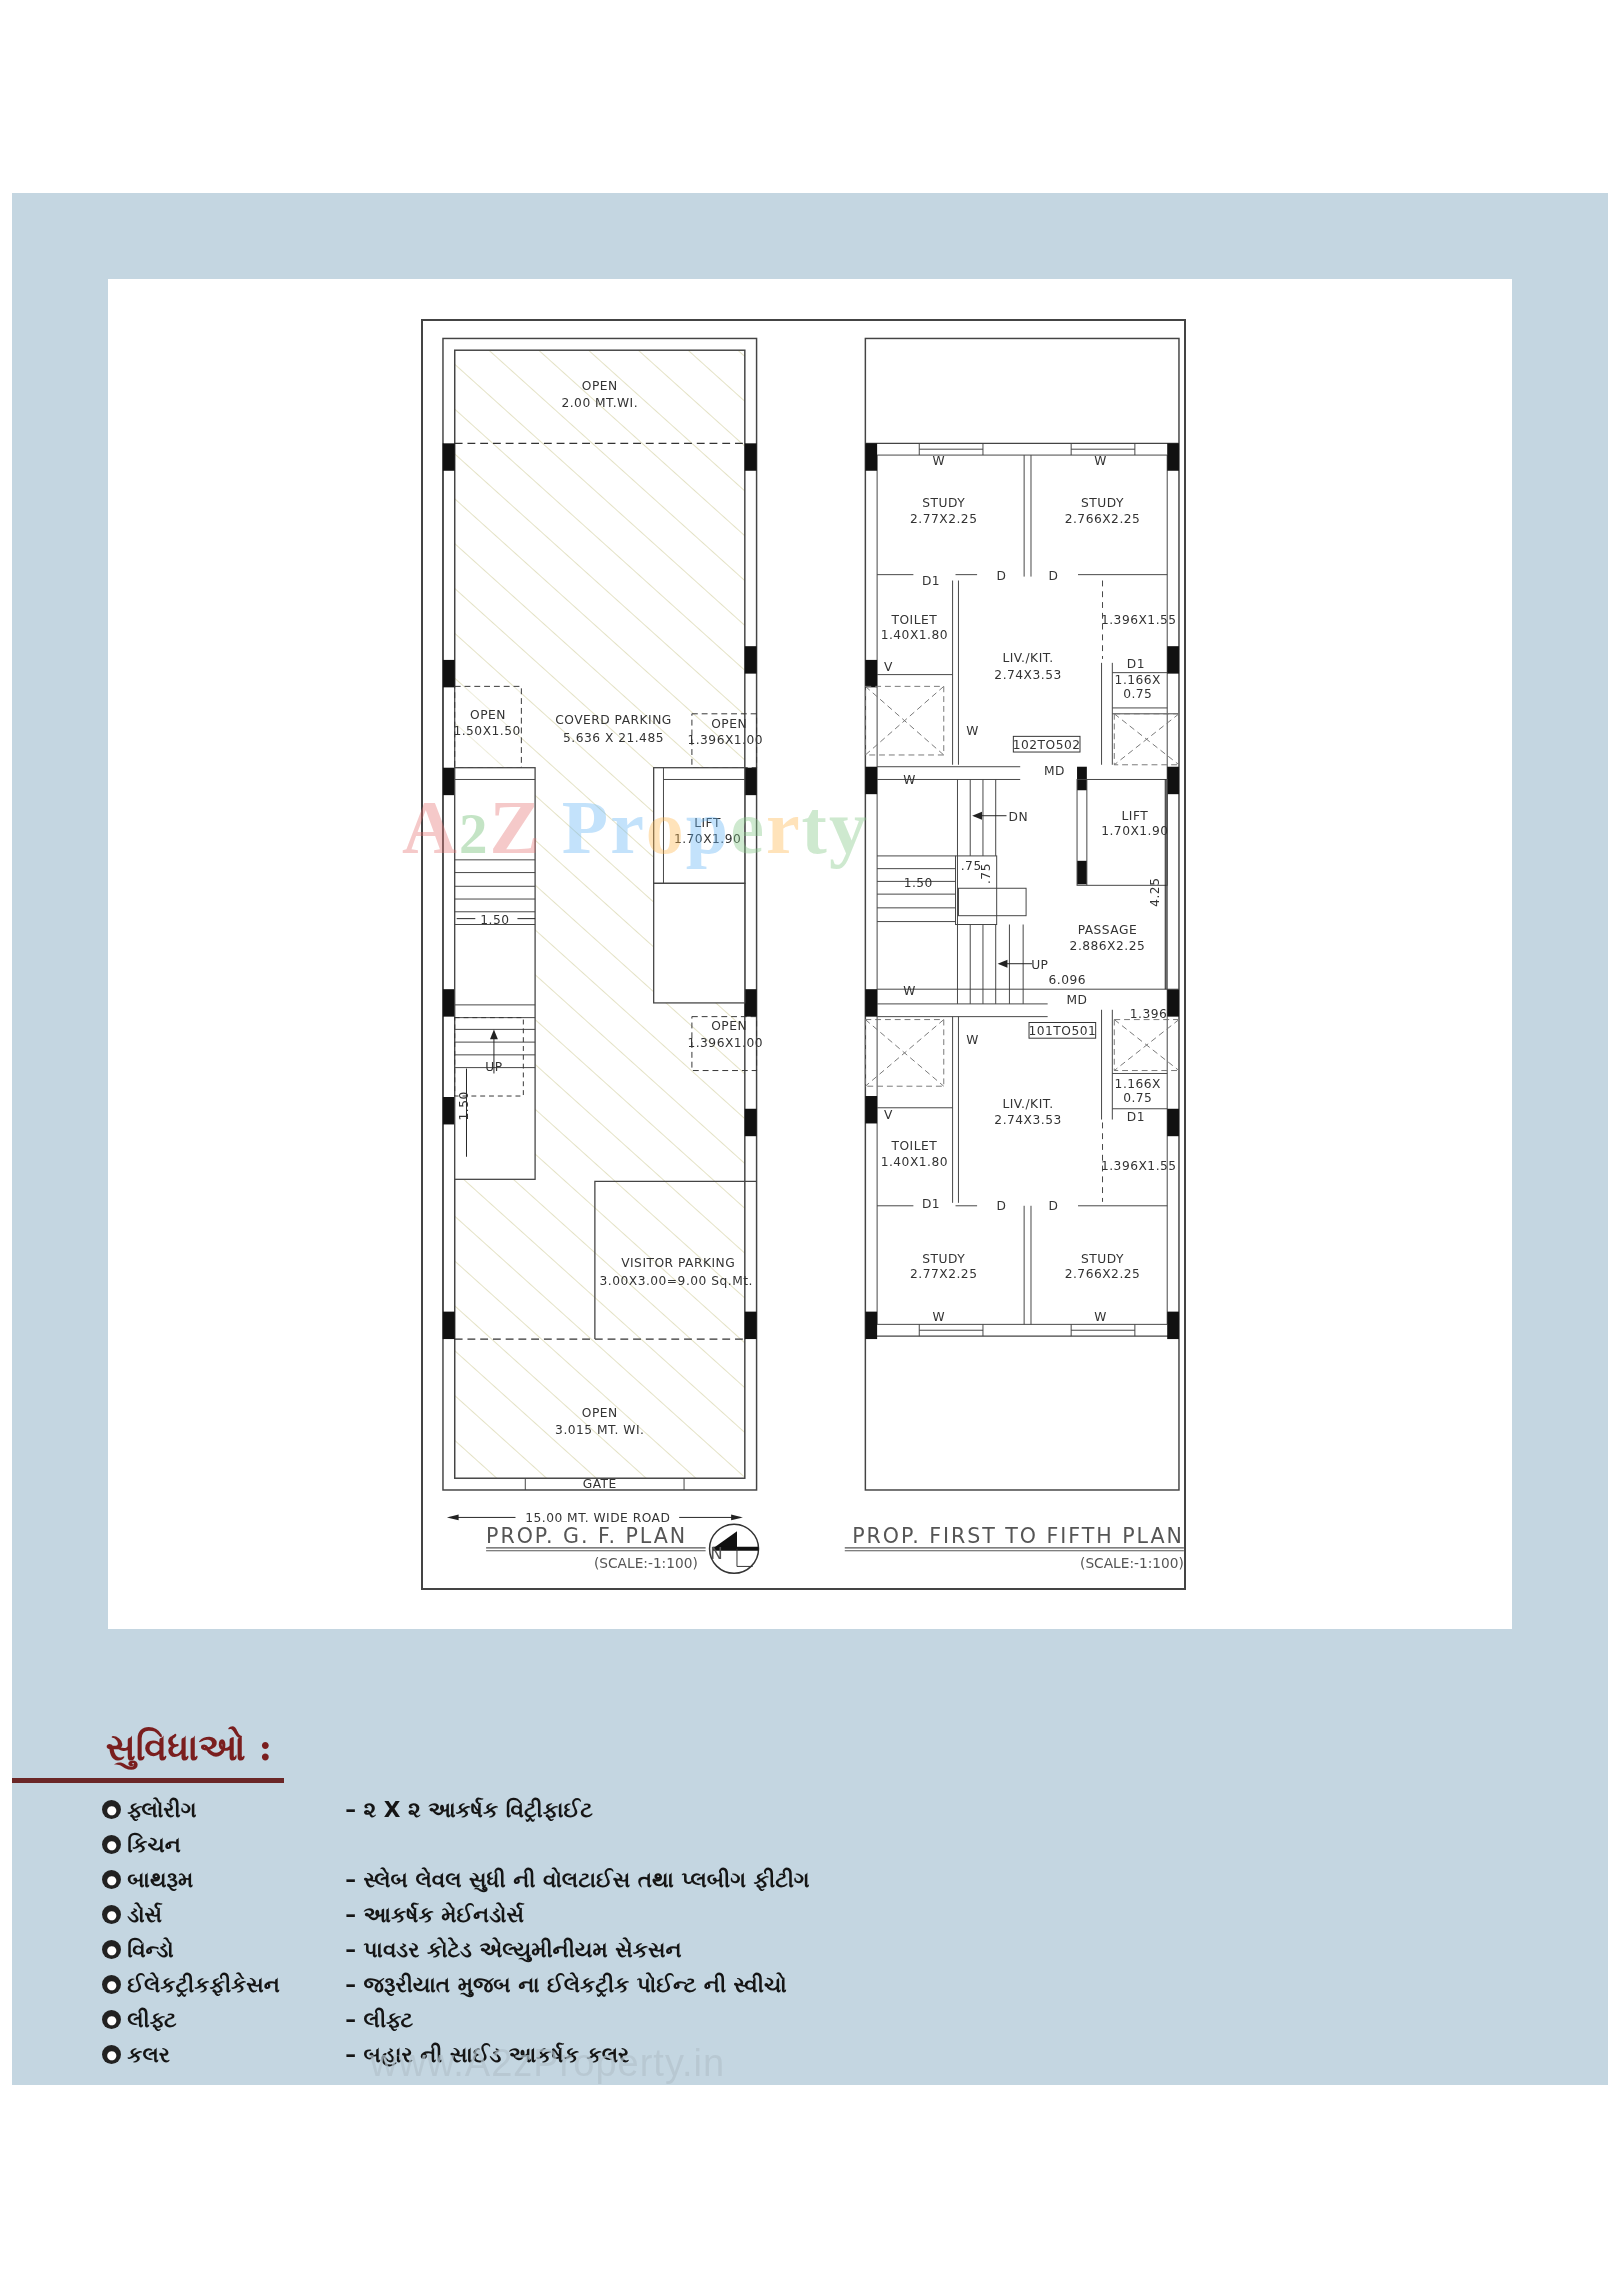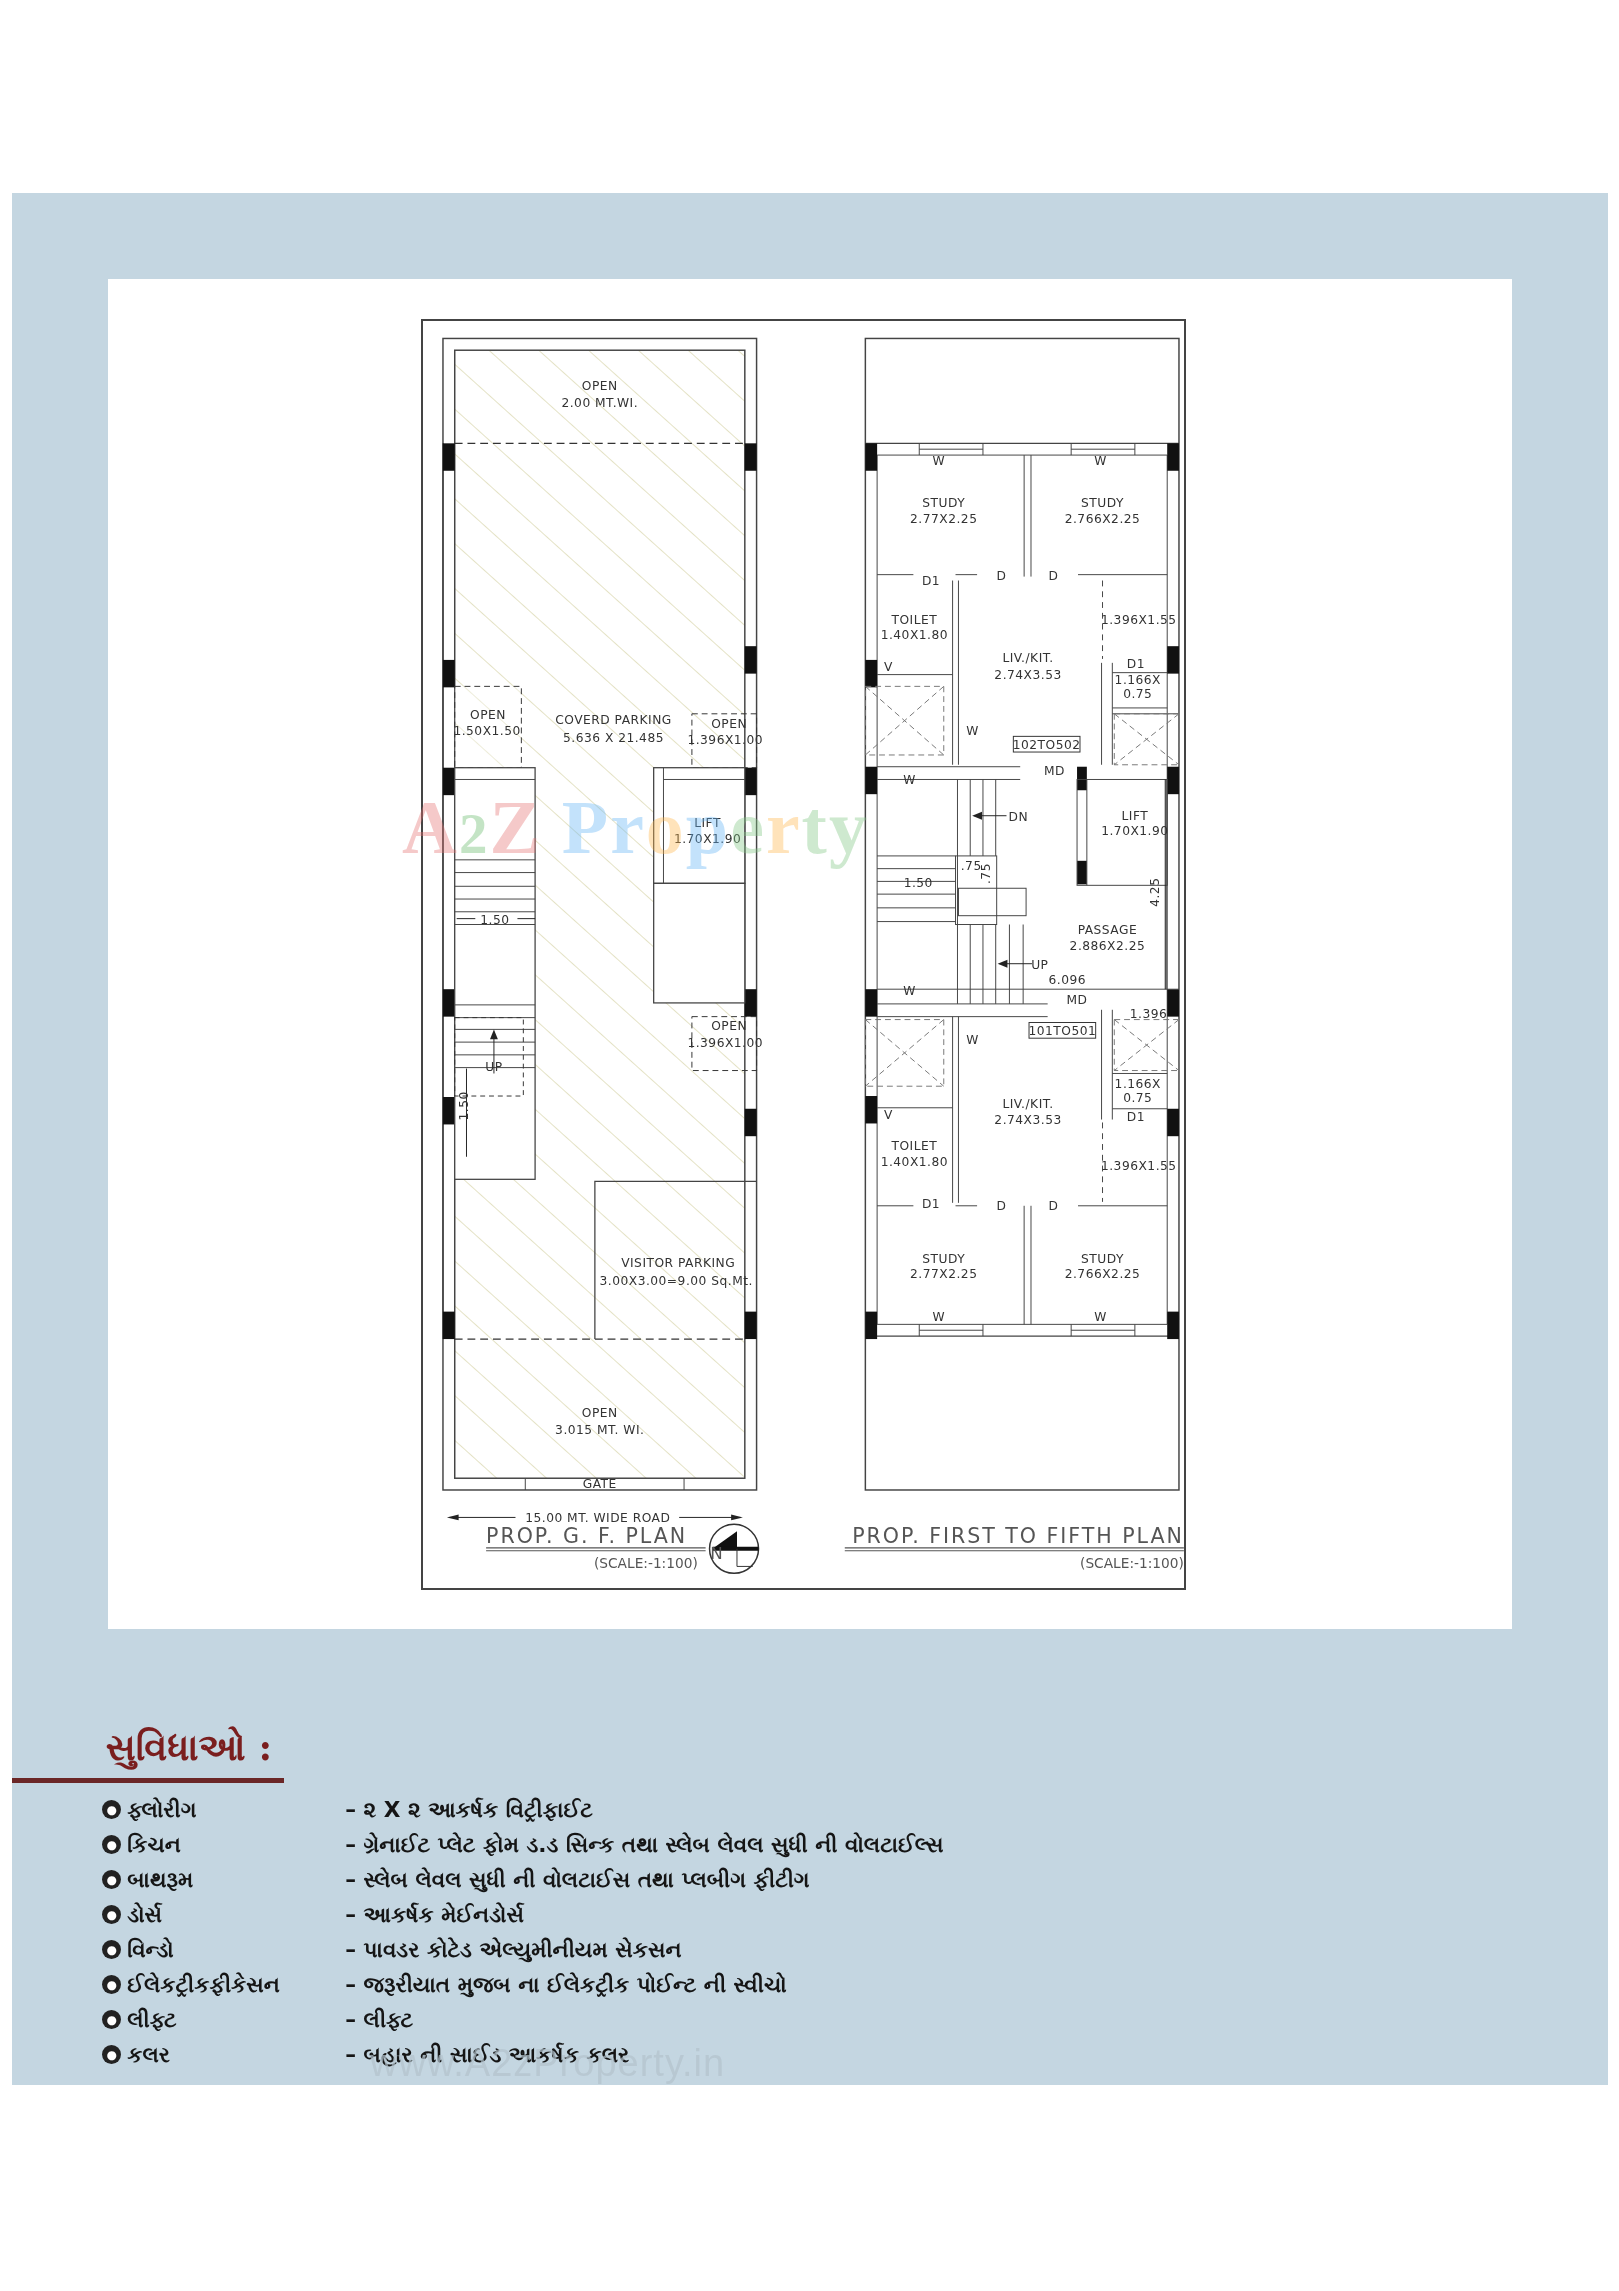--- a/index.html
+++ b/index.html
@@ -345,21 +345,20 @@
   <div class="fac-rule"></div>
   <div class="fac-list">
     <div class="fac-row">
         <span class="fac-bullet">●</span>
         <span class="fac-name">ફ્લોરીગ</span>
         <span class="fac-desc">– ૨ X ૨ આકર્ષક વિટ્રીફાઈટ</span>
       </div>
     <div class="fac-row">
         <span class="fac-bullet">●</span>
         <span class="fac-name">કિચન</span>
-        <span class="fac-desc">– ગ્રેનાઈટ પ્લેટ ફોમ ડ.ડ સિન્ક તથા સ્લેબ લેવલ સુધી ની વોલટાઈલ્સ</span>
       </div>
     <div class="fac-row">
         <span class="fac-bullet">●</span>
         <span class="fac-name">બાથરૂમ</span>
         <span class="fac-desc">– સ્લેબ લેવલ સુધી ની વોલટાઈસ તથા પ્લબીગ ફીટીગ</span>
       </div>
     <div class="fac-row">
         <span class="fac-bullet">●</span>
         <span class="fac-name">ડોર્સ</span>
         <span class="fac-desc">– આકર્ષક મેઈનડોર્સ</span>

